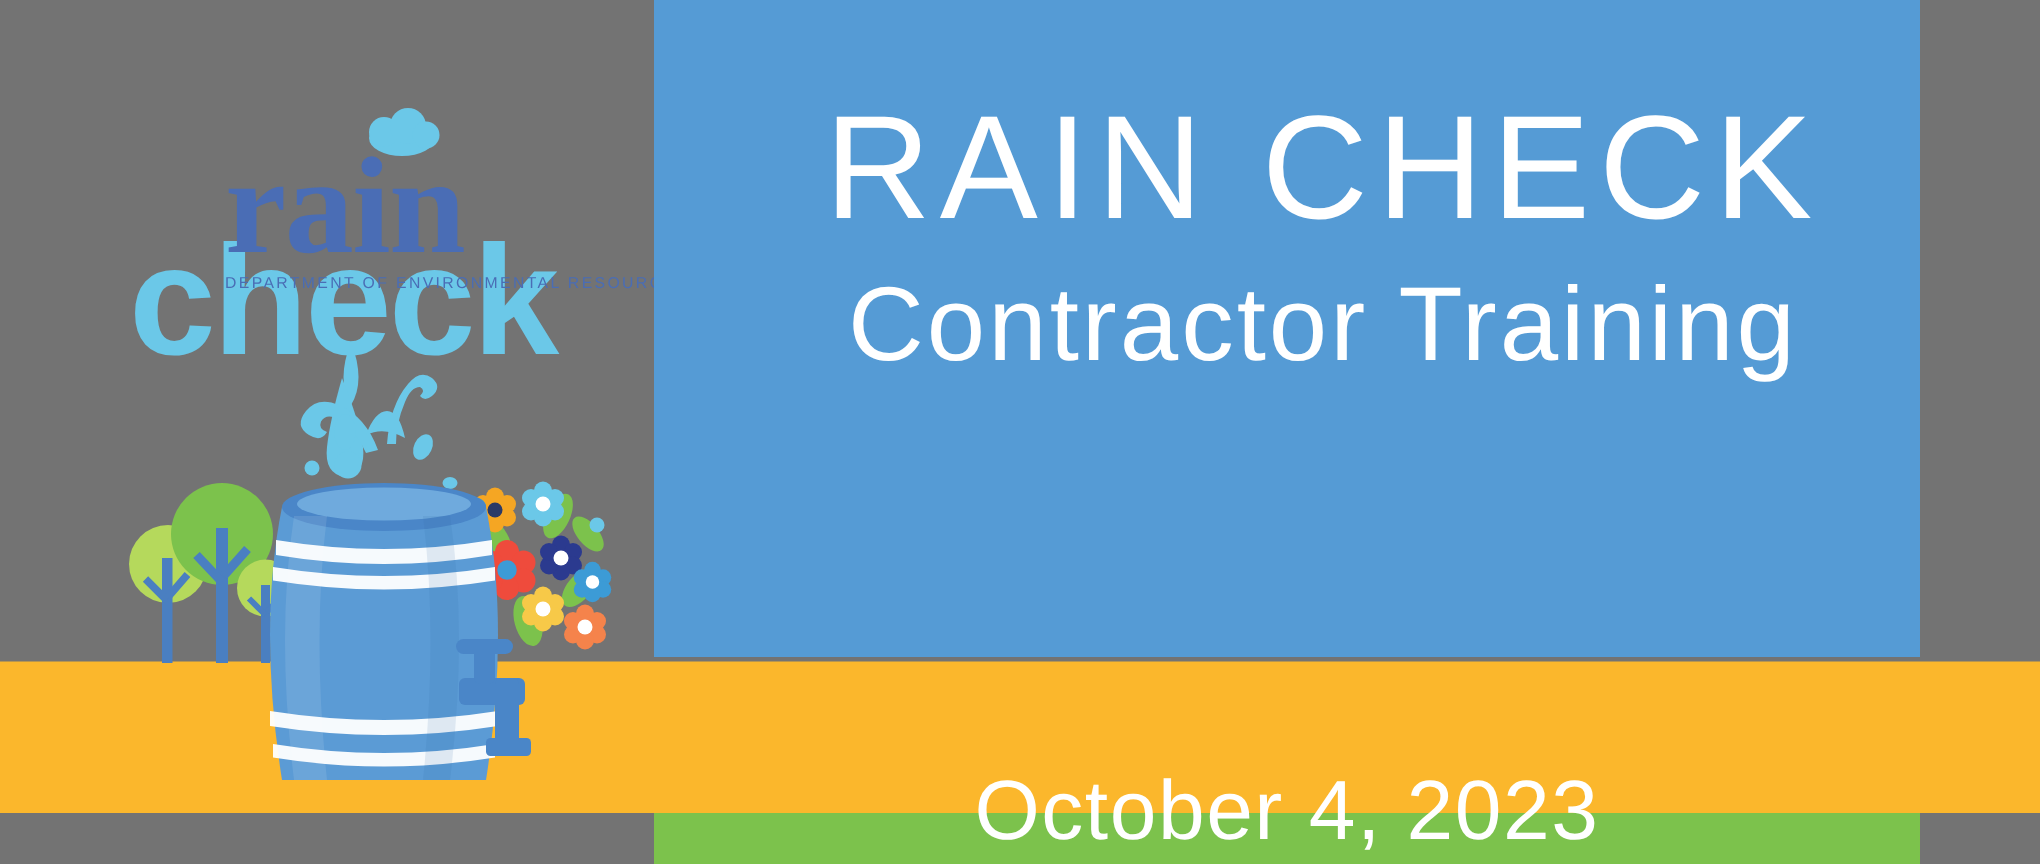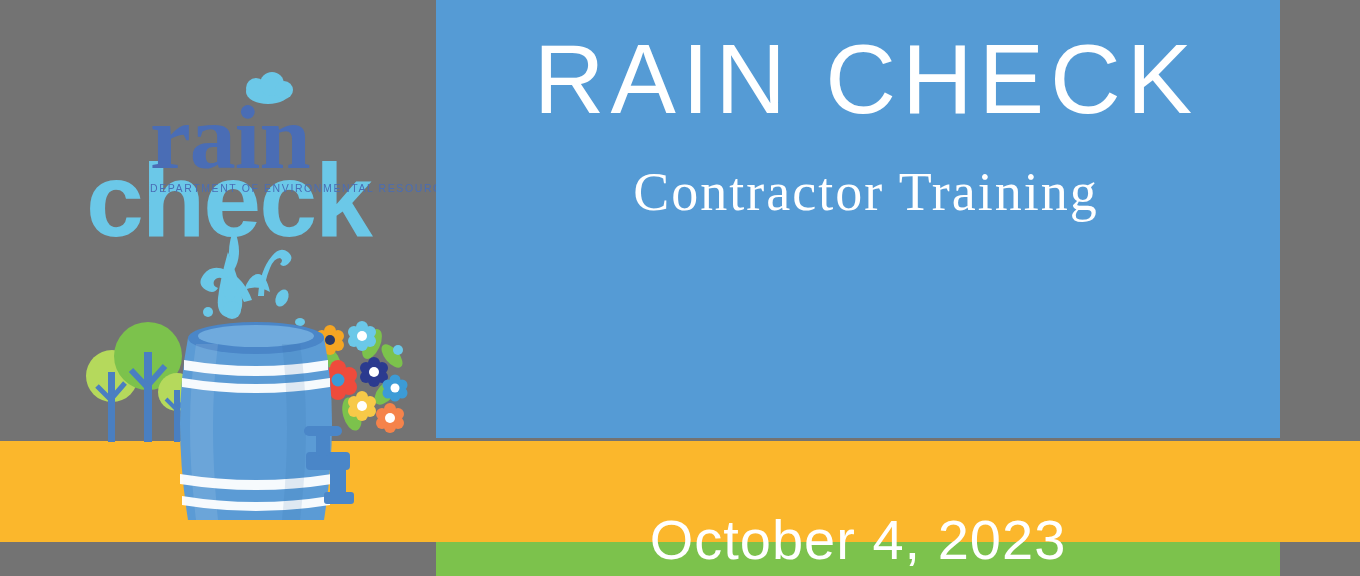--- a/index.html
+++ b/index.html
@@ -38,51 +38,51 @@
     left: 0;
     top: 441px;
     width: 1360px;
     height: 101px;
     background: #FBB72C;
   }
 
   
   .headline-wrap {
     position: absolute;
-    left: 444px;
+    left: 460px;
     top: 0;
     width: 844px;
     height: 438px;
     display: flex;
     flex-direction: column;
     align-items: center;
     justify-content: flex-start;
-    padding-top: 34px;
+    padding-top: 66px;
     box-sizing: border-box;
   }
   .headline-1, .headline-2 {
     color: #ffffff;
     font-family: "Liberation Sans", sans-serif;
     font-weight: 300;
     font-size: 98px;
     line-height: 0.93;
     letter-spacing: 6px;
     white-space: nowrap;
     text-align: center;
   }
   .headline-2 { margin-top: 14px; }
   .subhead {
     color: #ffffff;
-    font-family: Liberation Serif, serif;
+    font-family: Liberation Sans, sans-serif;
     font-weight: 300;
-    font-size: 54px;
+    font-size: 70px;
     line-height: 1;
     letter-spacing: 2px;
     white-space: nowrap;
-    margin-top: 40px;
+    margin-top: 24px;
   }
   .date-line {
     position: absolute;
     left: 436px;
     top: 441px;
     width: 844px;
     height: 101px;
     display: flex;
     align-items: center;
     justify-content: center;

